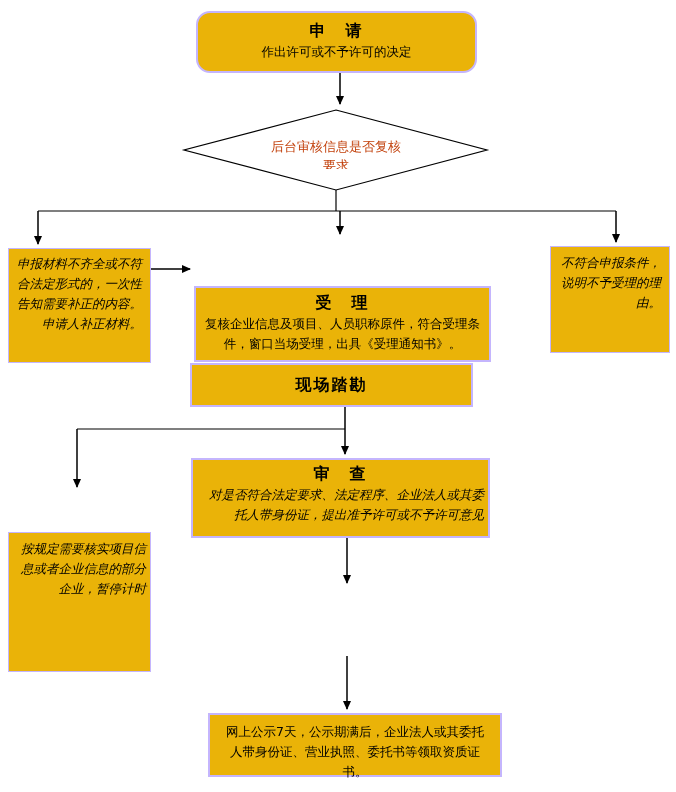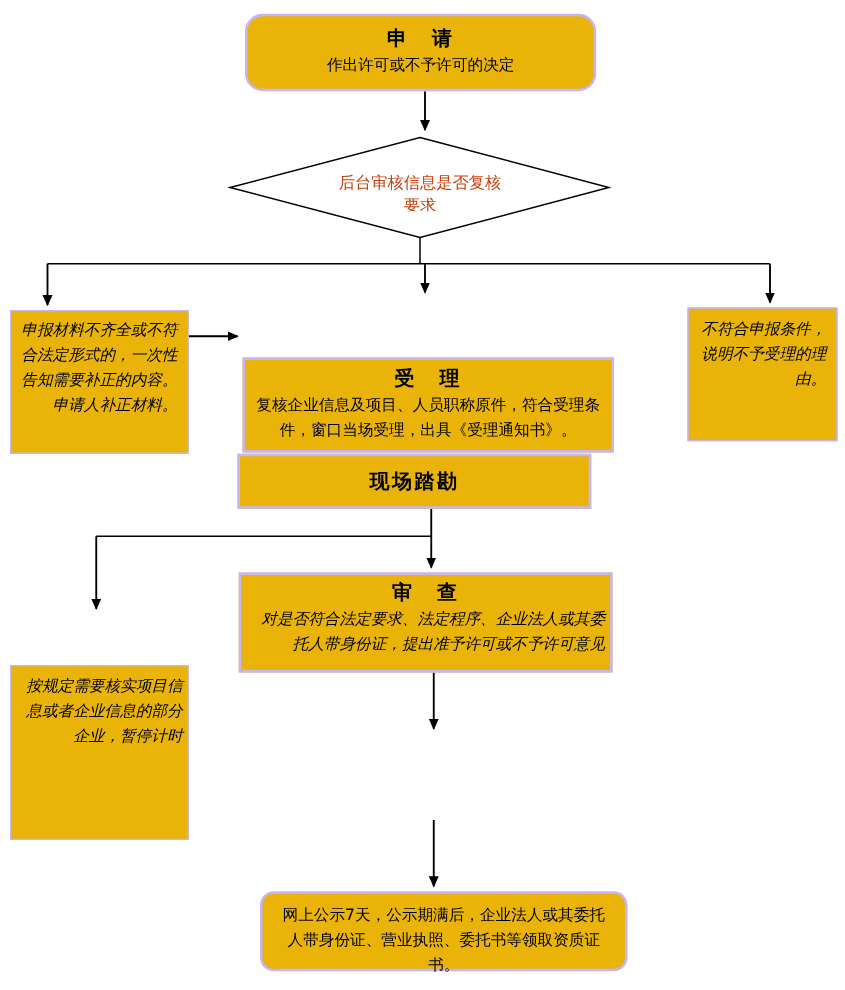--- a/index.html
+++ b/index.html
@@ -66,21 +66,21 @@
   .n-supplement { left: 8px;  top: 248px; width: 143px; height: 115px; border-width: 1px; padding: 5px 8px; }
   .n-accept     { left: 194px; top: 238px; width: 297px; height: 76px;  padding-top: 4px; margin-top: 48px; }
   .n-accept .node-body { padding: 0 6px; }
   .n-reject     { left: 550px; top: 246px; width: 120px; height: 107px; border-width: 1px; padding: 6px 8px; }
   .n-survey     { left: 190px; top: 363px; width: 283px; height: 44px; }
   .n-survey .node-title { line-height: 40px; }
   .n-pause      { left: 8px;  top: 491px; width: 143px; height: 140px; border-width: 1px; padding: 6px 4px; margin-top: 41px; }
   .n-review     { left: 191px; top: 458px; width: 299px; height: 80px; padding-top: 3px; }
   .n-review .node-body { padding: 0 4px; }
   .n-decide     { left: 190px; top: 587px; width: 301px; height: 69px; padding-top: 5px; }
-  .n-publish    { left: 208px; top: 713px; width: 294px; height: 64px; padding: 7px 10px 0 10px; border-radius: 11px; }
+  .n-publish    { left: 208px; top: 713px; width: 294px; height: 64px; padding: 7px 10px 0 10px; }
 </style>
 </head>
 <body>
 
 <div class="canvas">
 
   <svg class="connectors" viewBox="0 0 676 792" xmlns="http://www.w3.org/2000/svg">
     <defs>
       <marker id="arrow" markerUnits="userSpaceOnUse" markerWidth="12" markerHeight="10" refX="8" refY="4" orient="auto">
         <path d="M0,0 L9,4 L0,8 Z" fill="#000000"></path>

